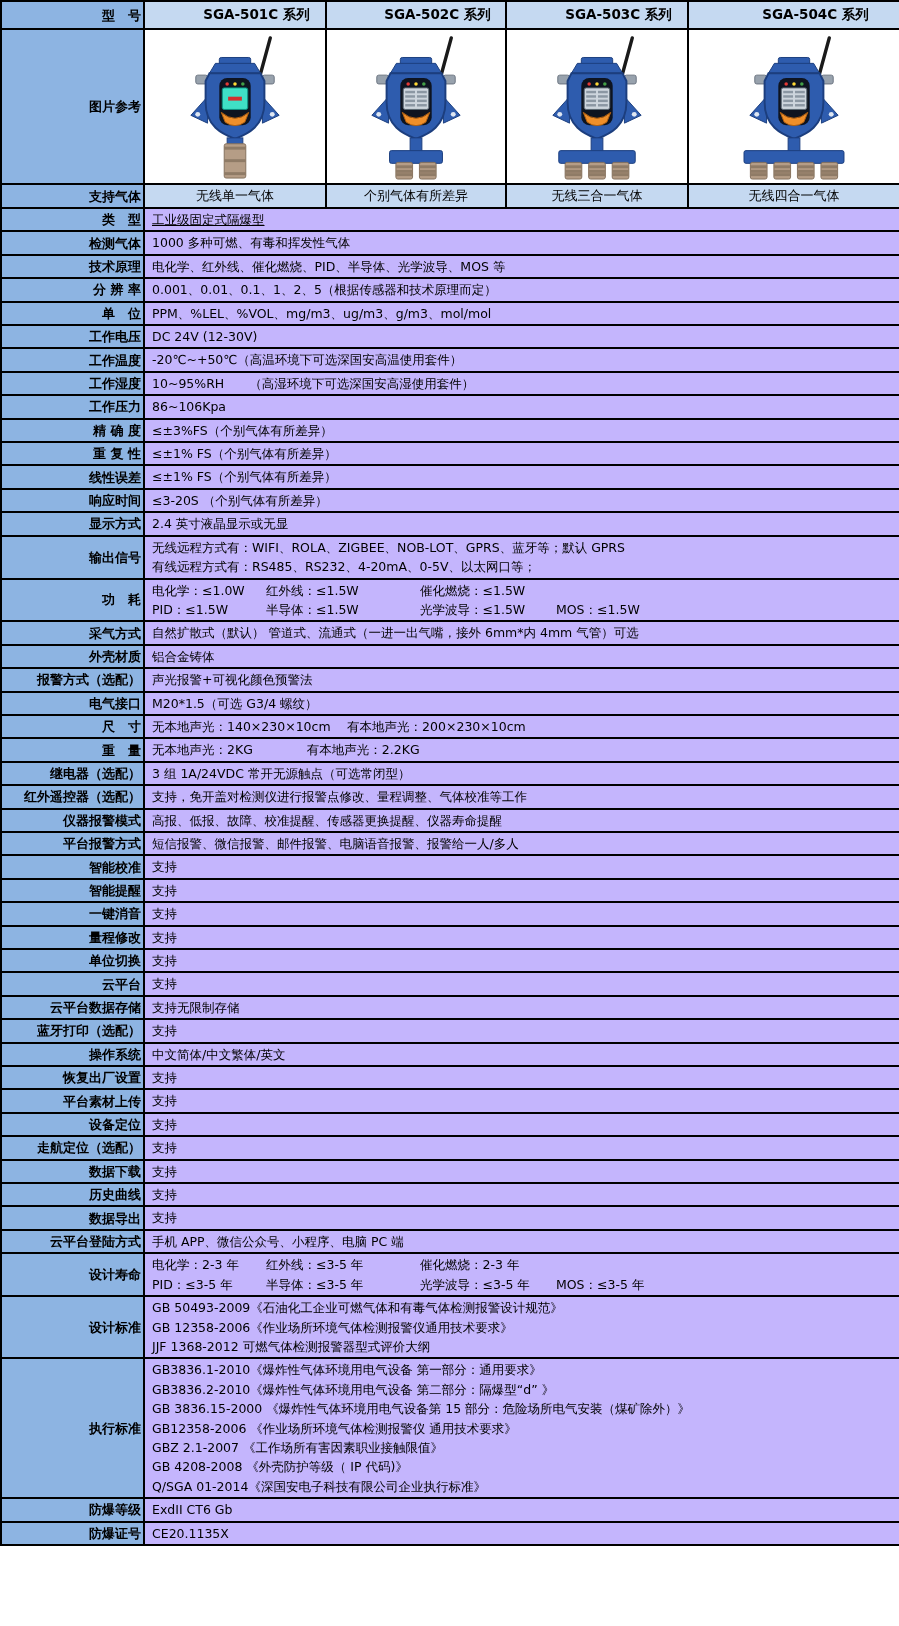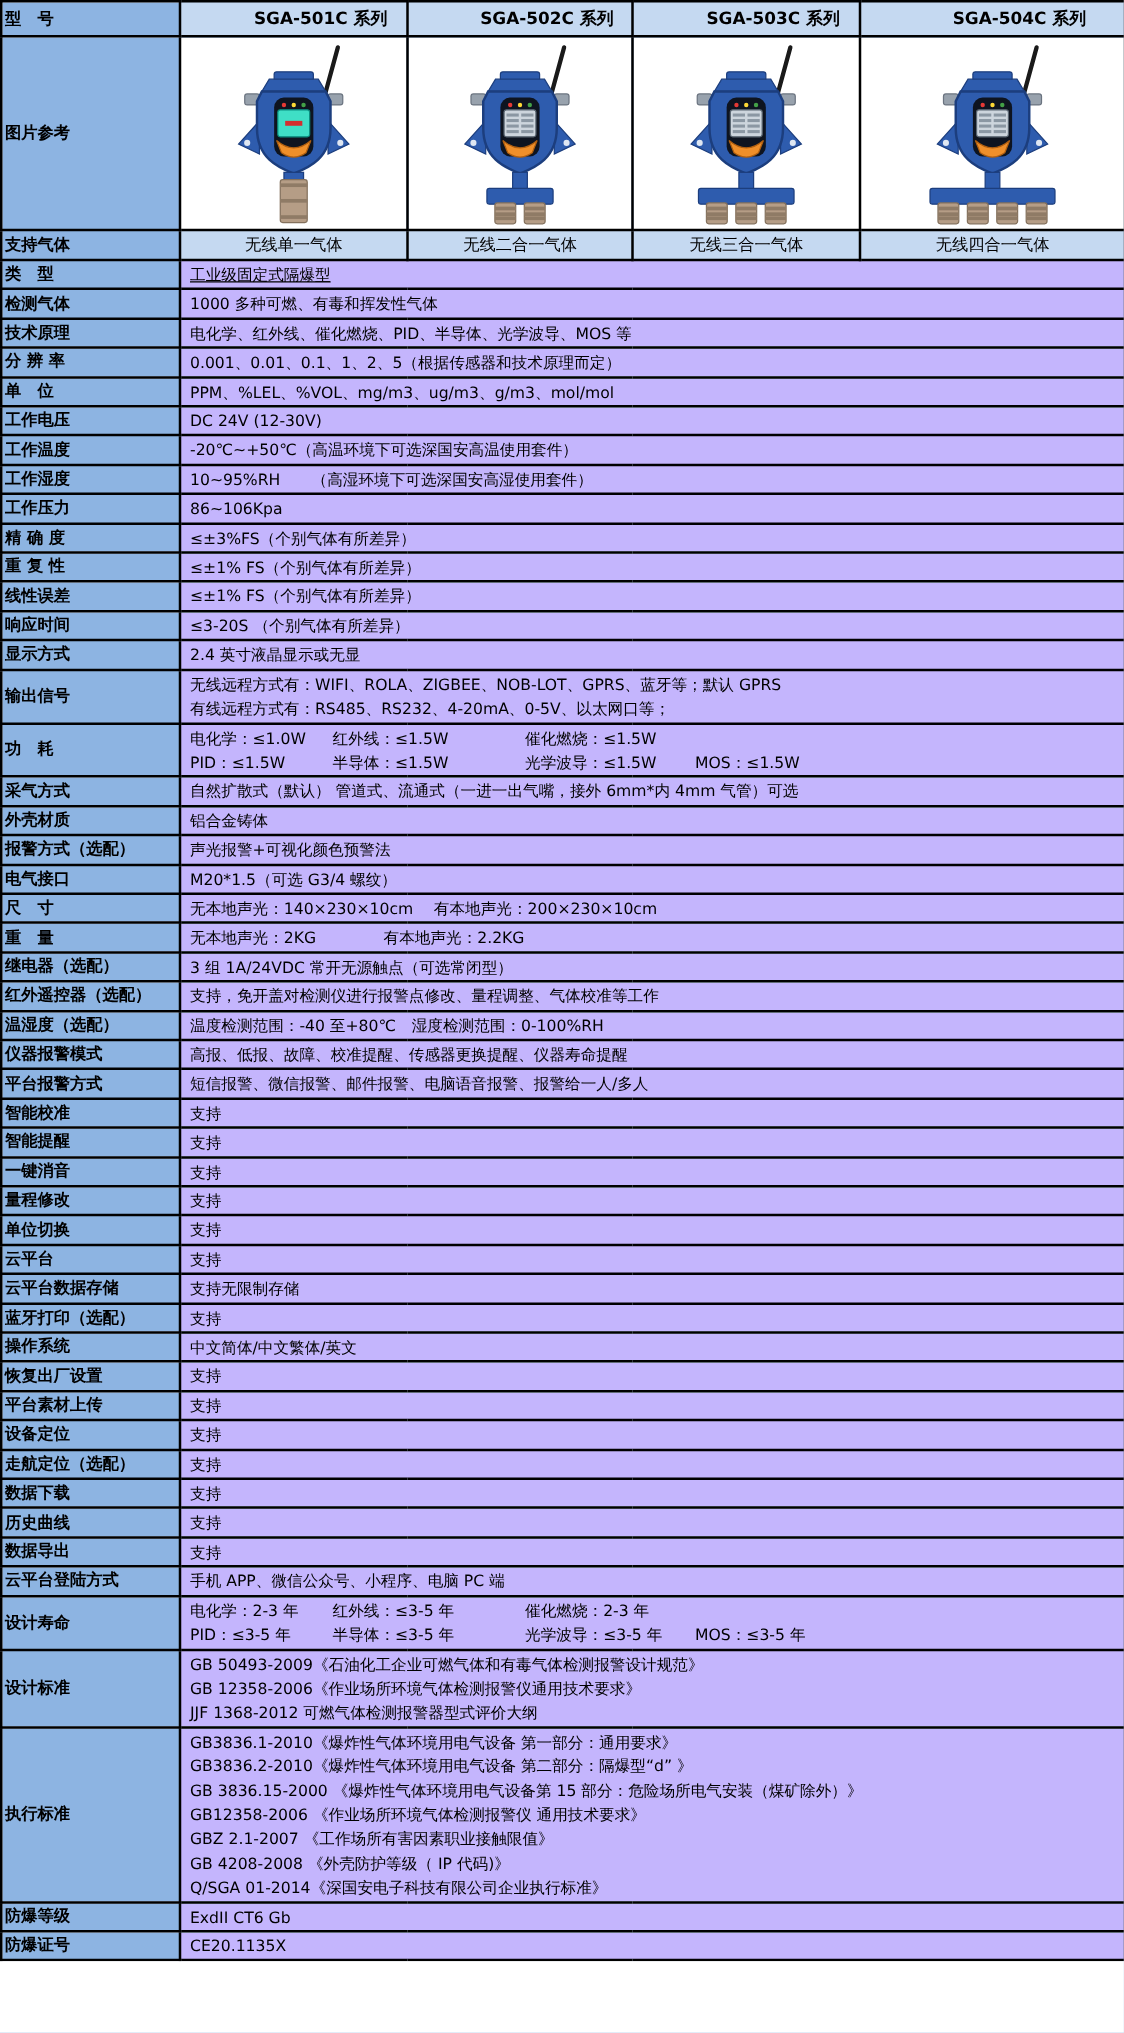--- a/index.html
+++ b/index.html
@@ -1,19 +1,19 @@
 <!DOCTYPE html>
 <html><head>
 <meta charset="utf-8">
 <style>
   html,body{margin:0;padding:0;background:#ffffff;}
   body{width:899px;font-family:"DejaVu Sans","Liberation Sans",sans-serif;color:#000;}
   table{border-collapse:collapse;width:899px;table-layout:fixed;background:#c5d9f1;}
   td{border:2px solid #000;overflow:hidden;}
-  .lbl{background:#8db4e2;font-weight:bold;text-align:left;font-size:13px;line-height:15px;padding:1px 2px;vertical-align:middle;}
+  .lbl{background:#8db4e2;font-weight:bold;text-align:right;font-size:13px;line-height:15px;padding:1px 2px;vertical-align:middle;}
   .hdr{background:#c5d9f1;font-weight:bold;text-align:center;font-size:13.5px;height:24px;vertical-align:middle;padding-left:44px;}
   .img-cell{background:#ffffff;height:153px;text-align:center;vertical-align:middle;padding:0;}
   .sup{background:#c5d9f1;text-align:center;font-size:13px;height:20px;vertical-align:middle;margin-left:20px;}
   .val{background:#c4b5fd;font-size:12.5px;padding:1px 7px;vertical-align:middle;text-align:left;}
   .val .line{line-height:19.4px;white-space:nowrap;}
   .val .line.u{text-decoration:underline;}
   .seg{display:inline-block;margin-right:4px;}
   .seg0{min-width:110px;}
   .seg1{min-width:150px;}
   .seg2{min-width:132px;}
@@ -185,21 +185,21 @@
             <rect x="83.5" y="144" width="17" height="3" fill="#8f7b66"></rect>
             <rect x="107.5" y="133" width="17" height="17" rx="2" fill="#b59d86" stroke="#83705c"></rect>
             <rect x="107.5" y="136" width="17" height="3" fill="#8f7b66"></rect>
             <rect x="107.5" y="140.65" width="17" height="3" fill="#8f7b66"></rect>
             <rect x="107.5" y="144" width="17" height="3" fill="#8f7b66"></rect>
           </svg></td>
     </tr>
     <tr>
       <td class="lbl">支持气体</td>
       <td class="sup">无线单一气体</td>
-      <td class="sup">无线二合一气体</td>
+      <td class="sup">个别气体有所差异</td>
       <td class="sup">无线三合一气体</td>
       <td class="sup">无线四合一气体</td>
     </tr>
 
   <tr>
         <td class="lbl">类　型</td>
         <td class="val" colspan="4">
           <div class="line u">工业级固定式隔爆型</div>
         </td>
       </tr>
@@ -334,26 +334,20 @@
       <tr>
         <td class="lbl">继电器（选配）</td>
         <td class="val" colspan="4">
           <div class="line">3 组 1A/24VDC 常开无源触点（可选常闭型）</div>
         </td>
       </tr>
       <tr>
         <td class="lbl">红外遥控器（选配）</td>
         <td class="val" colspan="4">
           <div class="line">支持，免开盖对检测仪进行报警点修改、量程调整、气体校准等工作</div>
-        </td>
-      </tr>
-      <tr>
-        <td class="lbl">温湿度（选配）</td>
-        <td class="val" colspan="4">
-          <div class="line">温度检测范围：-40 至+80℃　湿度检测范围：0-100%RH</div>
         </td>
       </tr>
       <tr>
         <td class="lbl">仪器报警模式</td>
         <td class="val" colspan="4">
           <div class="line">高报、低报、故障、校准提醒、传感器更换提醒、仪器寿命提醒</div>
         </td>
       </tr>
       <tr>
         <td class="lbl">平台报警方式</td>

